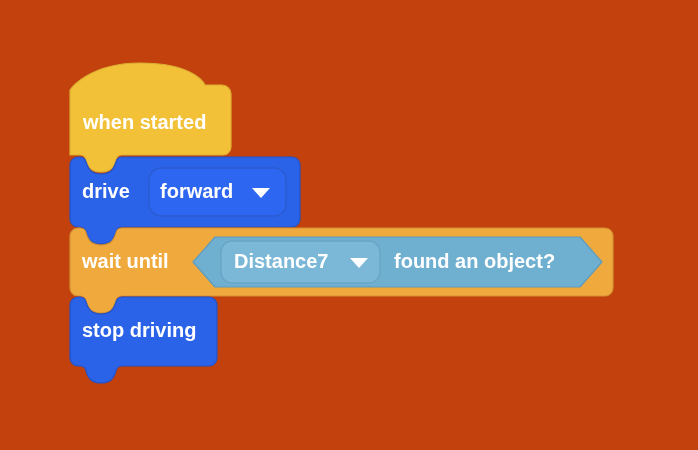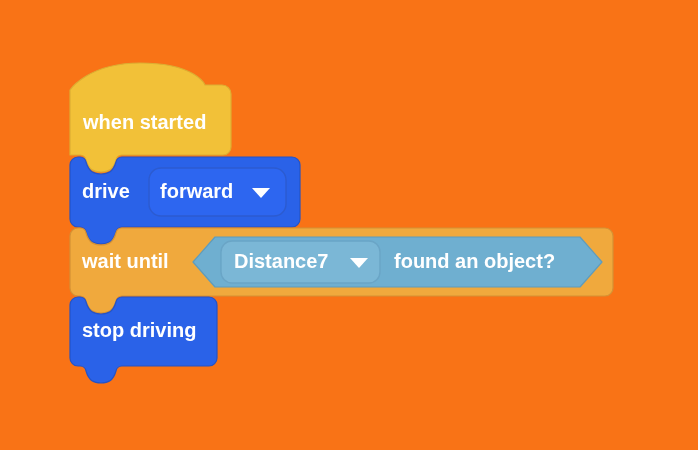--- a/index.html
+++ b/index.html
@@ -10,21 +10,21 @@
   body {
     width: 698px;
     height: 450px;
     font-family: "Liberation Sans", sans-serif;
     overflow: hidden;
   }
   #canvas {
     position: relative;
     width: 698px;
     height: 450px;
-    background: #f97316;
+    background: #c2410c;
   }
   .block-stack {
     position: absolute;
     left: 0;
     top: 0;
     width: 698px;
     height: 450px;
   }
   svg.blocks {
     position: absolute;

